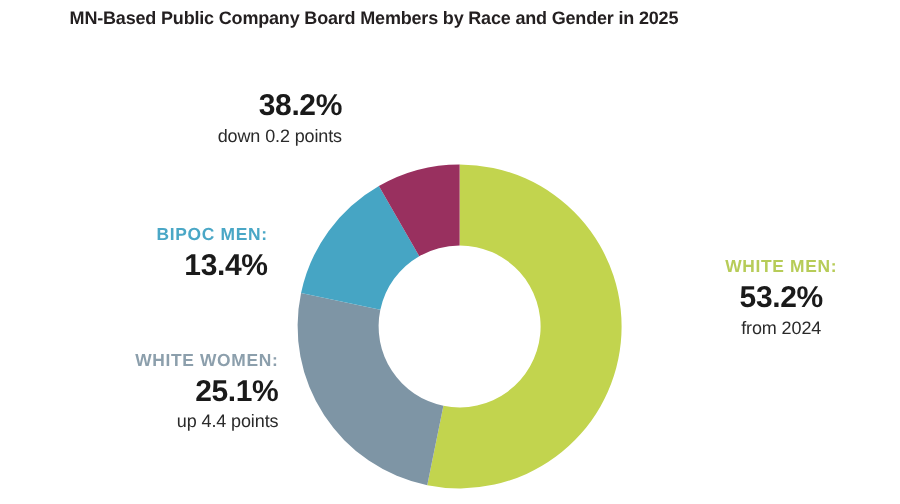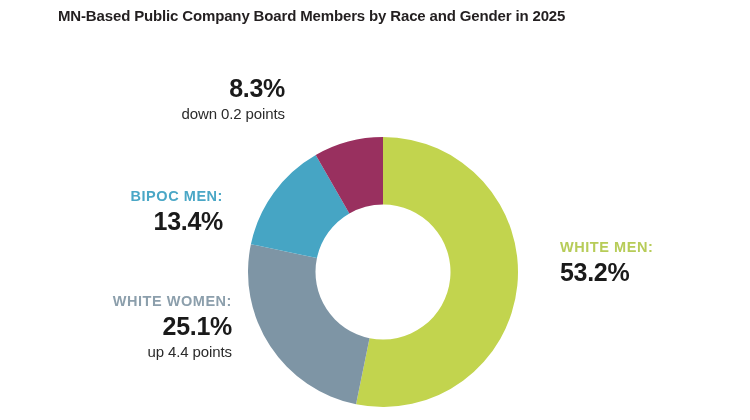--- a/index.html
+++ b/index.html
@@ -84,22 +84,23 @@
     left: 10px;  top: 188px;
     width: 213px;
     text-align: right;
   }
   .callout-white-women {
     left: 10px;  top: 293px;
     width: 222px;
     text-align: right;
   }
   .callout-white-men {
-    left: 560px; top: 239px;
+    left: 560px; top: 215px;
     width: 182px;
+    text-align: center;
   }
 </style>
 </head>
 <body>
 
 <div class="chart-title">MN-Based Public Company Board Members by Race and Gender in 2025</div>
 
 <div class="donut-wrap">
   <svg class="donut-svg" viewBox="0 0 270 270">
     <g id="donut-slices">
@@ -113,31 +114,32 @@
           <title>BIPOC Men 13.4%</title>
         </path>
         <path d="M 67.74501077916878 17.94545534279382 A 135 135 0 0 1 134.99999999999997 0 L 135 67.5 A 67.5 67.5 0 0 0 101.37250538958439 76.47272767139691 Z" fill="#99305f">
           <title>BIPOC Women 8.3%</title>
         </path>
       </g>
   </svg>
 </div>
 
 <div class="callout callout-bipoc-women">
-  <div class="callout-value">8.3%</div>
+  <div class="callout-value">38.2%</div>
   <div class="callout-delta">down 0.2 points</div>
 </div>
 
 <div class="callout callout-bipoc-men">
   <div class="callout-head" style="color: rgb(74, 167, 198);">BIPOC MEN:</div>
   <div class="callout-value">13.4%</div>
 </div>
 
 <div class="callout callout-white-women">
   <div class="callout-head" style="color: rgb(140, 159, 172);">WHITE WOMEN:</div>
   <div class="callout-value">25.1%</div>
   <div class="callout-delta">up 4.4 points</div>
 </div>
 
 <div class="callout callout-white-men">
   <div class="callout-head" style="color: rgb(183, 204, 88);">WHITE MEN:</div>
   <div class="callout-value">53.2%</div>
+  <div class="callout-delta">from 2024</div>
 </div>
 
 </body></html>

